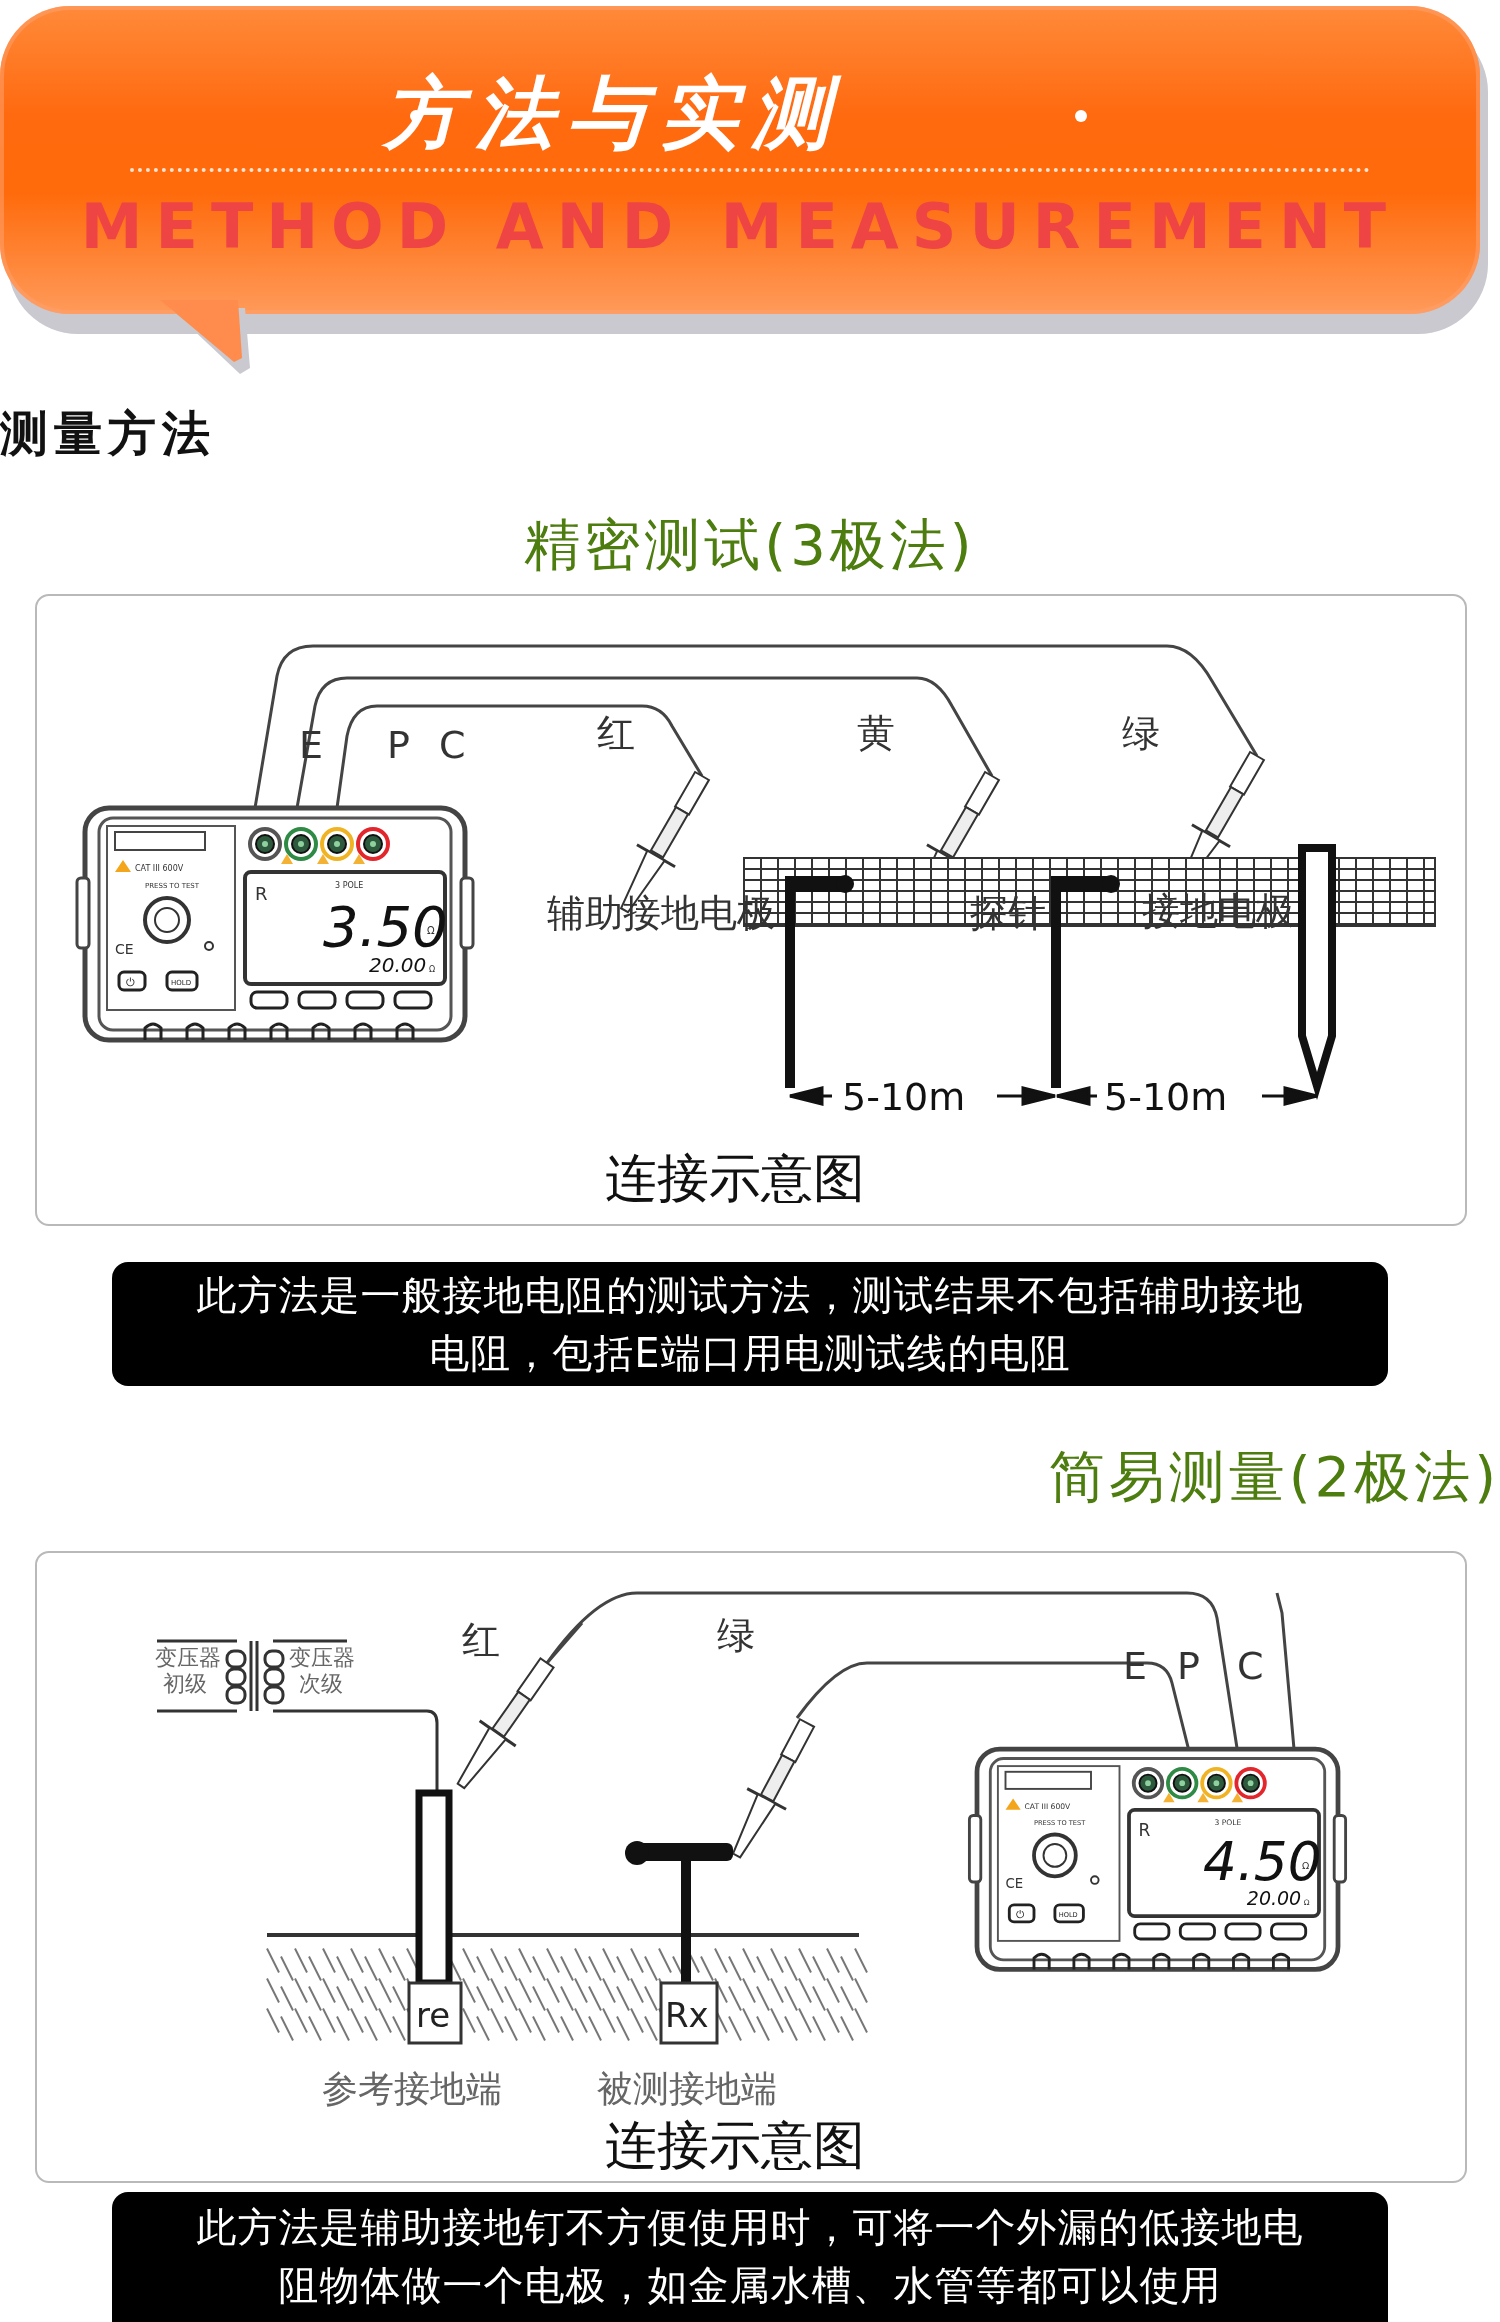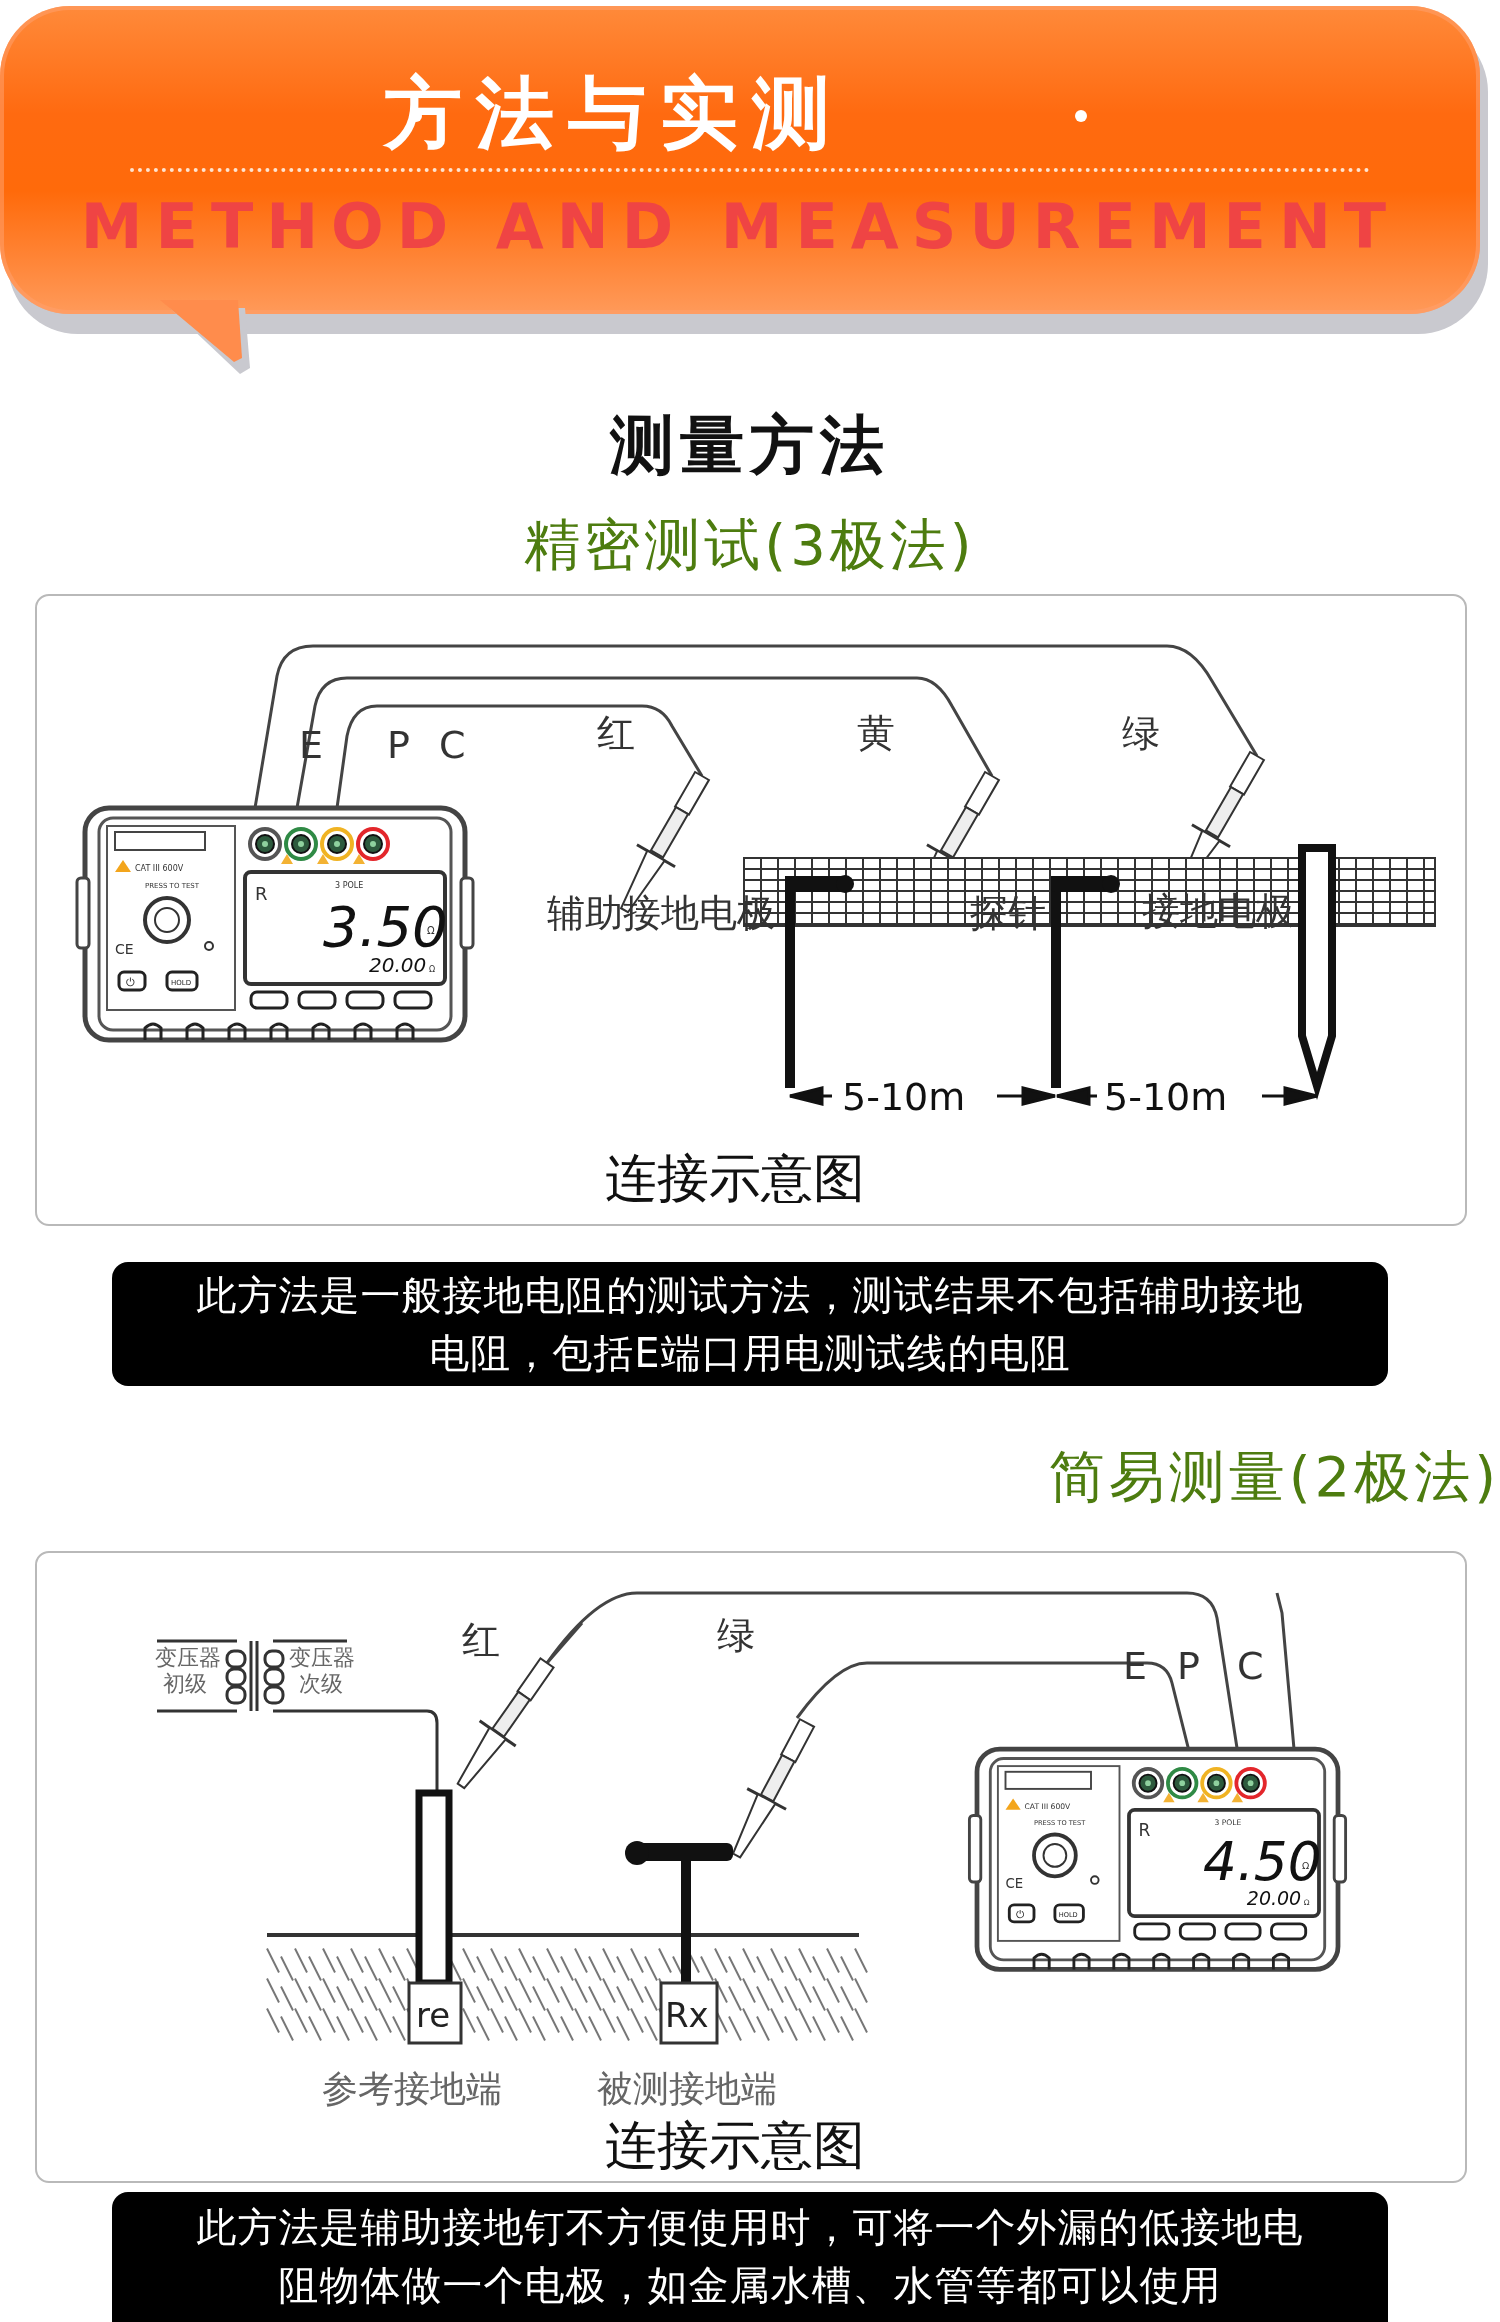--- a/index.html
+++ b/index.html
@@ -4,26 +4,26 @@
 <style>
   html,body{margin:0;padding:0;background:#fff;}
   body{width:1500px;height:2322px;position:relative;overflow:hidden;font-family:"DejaVu Sans","Liberation Sans",sans-serif;}
   .abs{position:absolute;}
   
   #banner-shadow{left:8px;top:22px;width:1480px;height:312px;border-radius:70px;background:#c9c9cf;}
   #banner{left:0;top:6px;width:1480px;height:308px;border-radius:70px;
     background:linear-gradient(180deg,#ff8a3a 0%,#ff6a10 35%,#ff6a0a 60%,#ff9a5a 100%);
     box-shadow:inset 0 0 0 4px rgba(255,160,110,.55);}
   #banner-tail{left:150px;top:300px;width:110px;height:80px;}
-  #banner-title{left:0;top:62px;width:1228px;text-align:center;color:#fff;font-size:78px;font-weight:bold;letter-spacing:14px;}
+  #banner-title{left:0;top:62px;width:1228px;text-align:center;color:#fff;font-size:78px;font-weight:bold;letter-spacing:14px;font-style:italic;}
   .banner-dot{top:110px;width:12px;height:12px;border-radius:50%;background:#fff;}
   #banner-rule{left:130px;top:168px;width:1240px;height:0;border-top:4px dotted #ffe3cf;}
   #banner-sub{left:0;top:190px;width:1480px;text-align:center;color:#ef4444;font-size:62px;font-weight:bold;letter-spacing:13px;font-family:"DejaVu Sans",sans-serif;}
 
-  #main-title{left:0;top:402px;width:1500px;text-align:center;font-size:64px;font-weight:bold;color:#111;letter-spacing:6px;}
+  #main-title{left:0;top:402px;width:1500px;text-align:left;font-size:48px;font-weight:bold;color:#111;letter-spacing:6px;}
   .orange-sub{left:0;width:1500px;text-align:center;font-size:56px;color:#4d7c0f;letter-spacing:4px;}
   #sub1{top:508px;}
   #sub2{top:1440px;text-align:right;}
 
   .diagram-box{left:35px;width:1428px;border:2px solid #b9b9b9;border-radius:14px;background:#fff;}
   #box1{top:594px;height:628px;}
   #box2{top:1525px;height:628px;margin-top:26px;}
   .diagram-box svg{position:absolute;left:0;top:0;}
 
   .note{left:112px;width:1276px;background:#000;border-radius:16px;color:#fff;text-align:center;font-size:40px;line-height:58px;letter-spacing:1px;}

